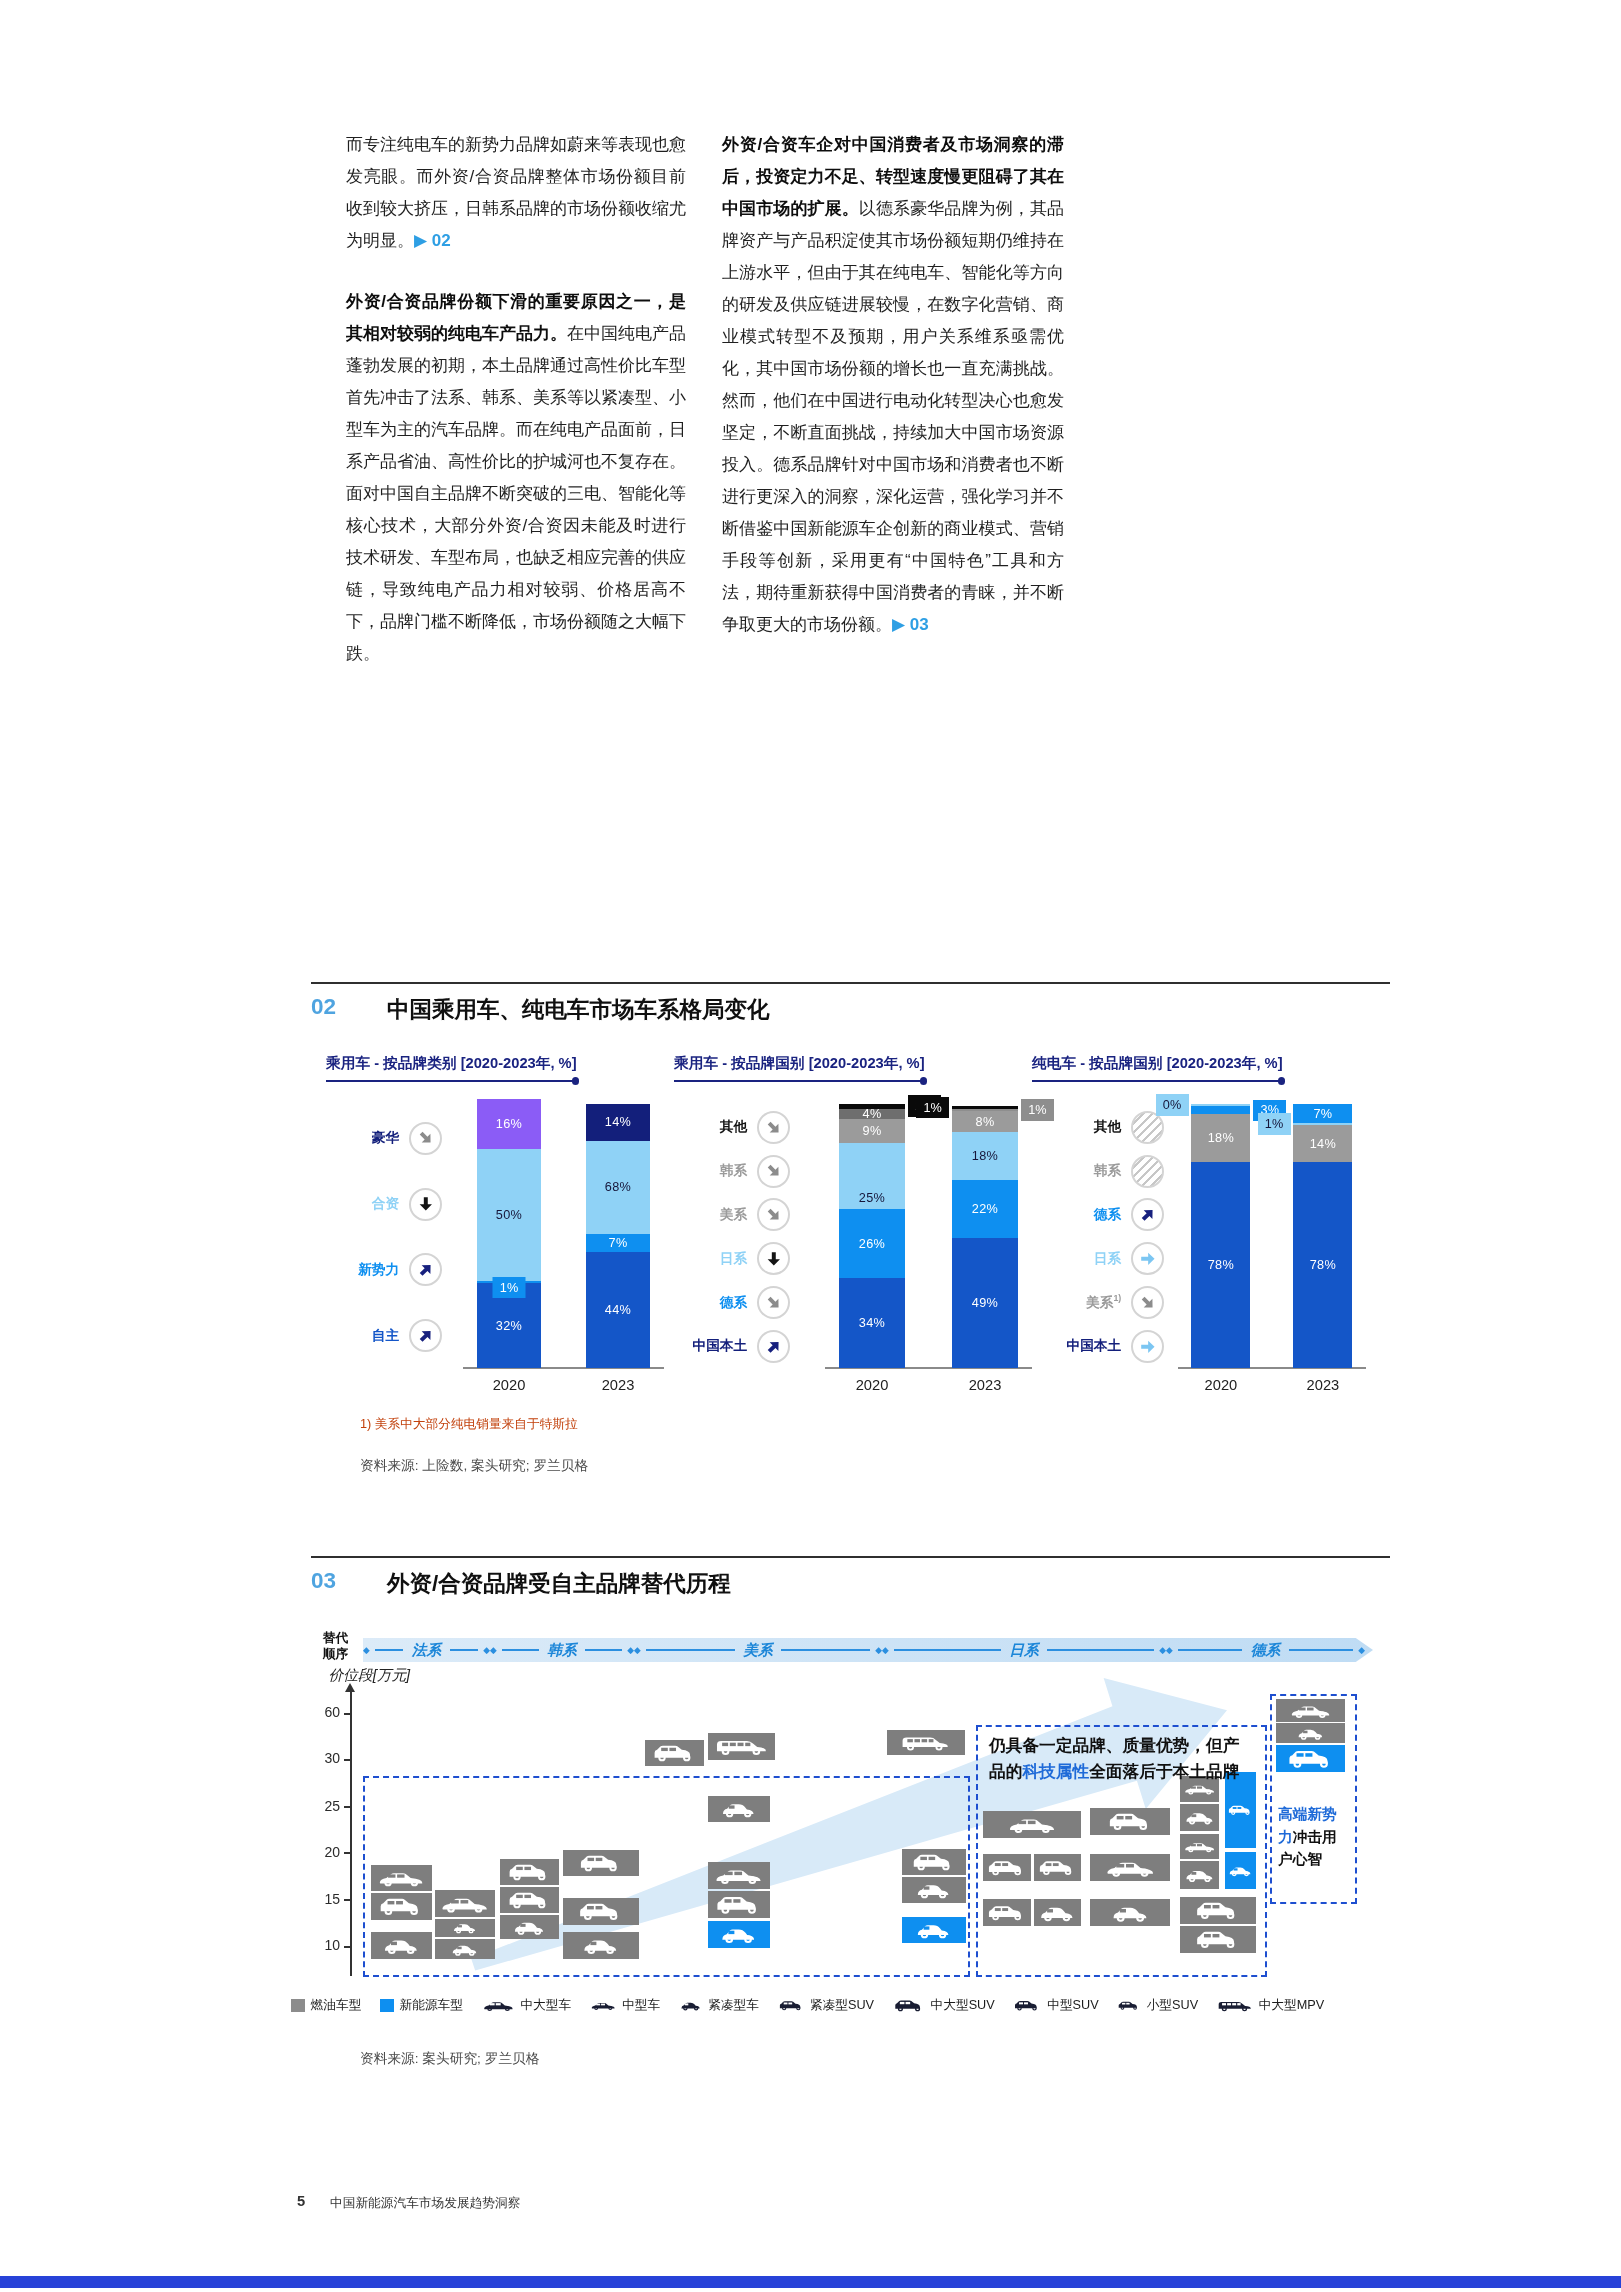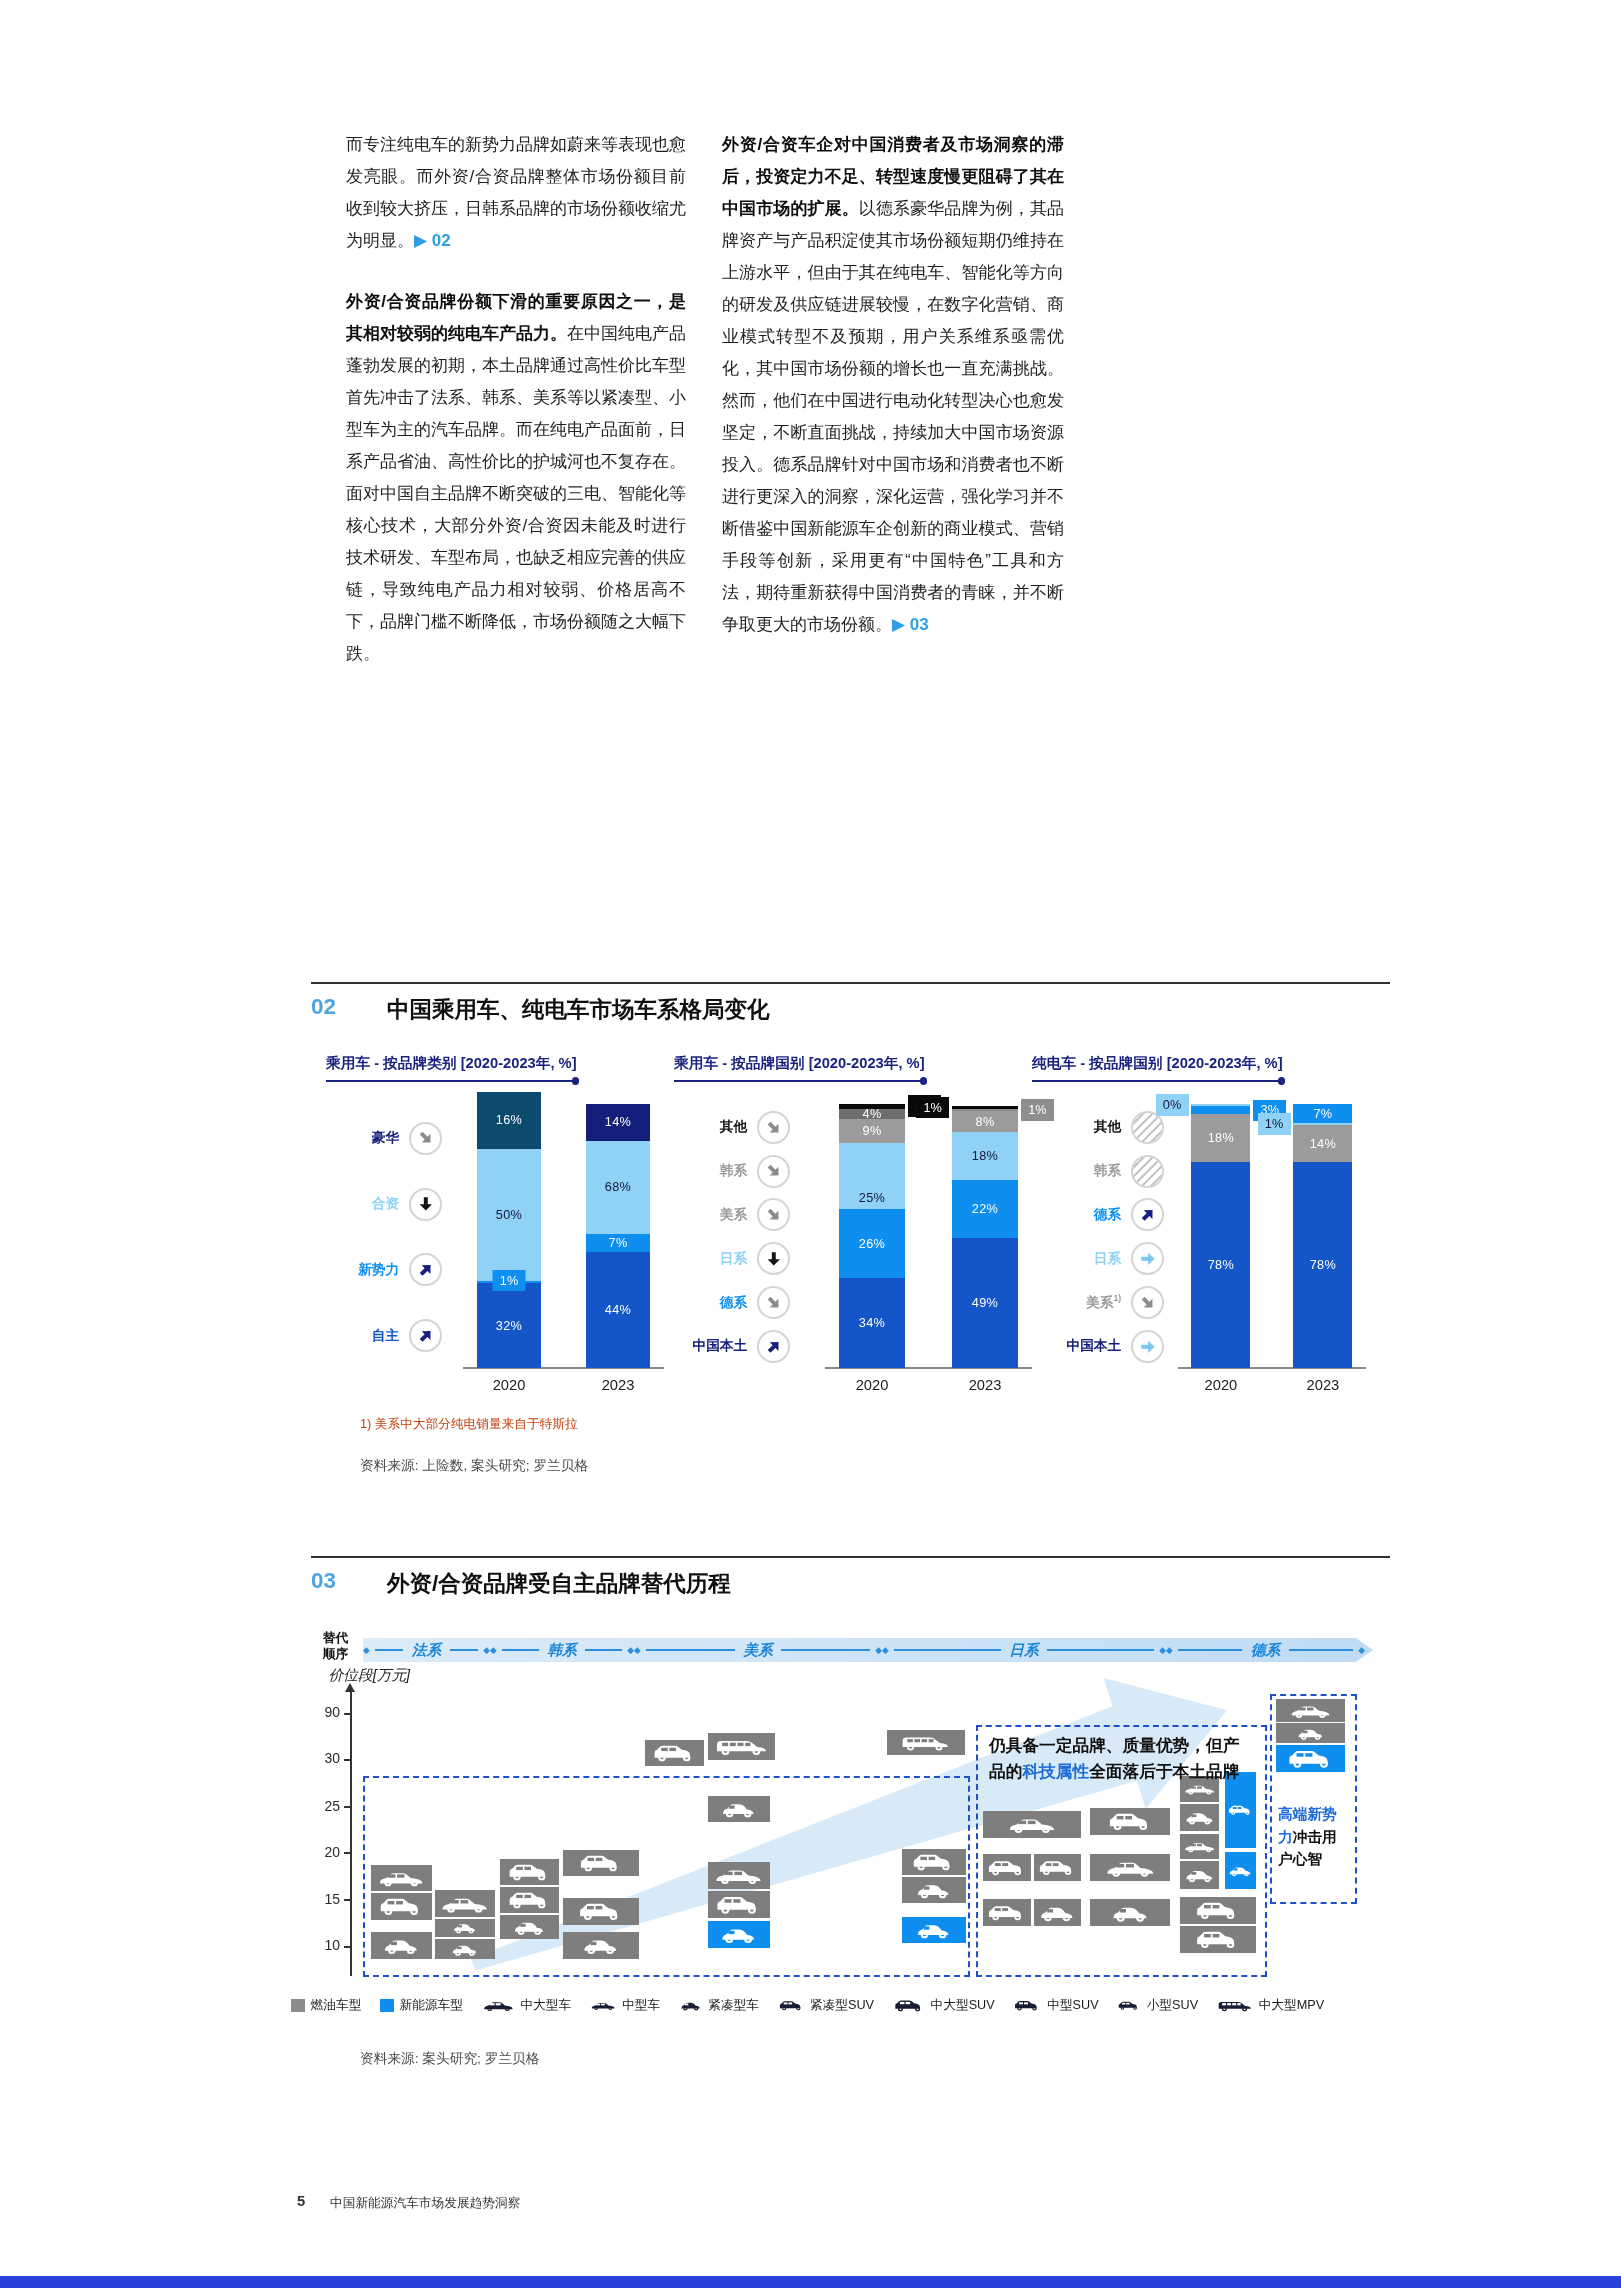--- a/index.html
+++ b/index.html
@@ -127,21 +127,21 @@
               <svg width="17.6" height="17.6" viewBox="0 0 24 24">
                 <path d="M3 9.3 h9.5 V3.6 l8.7 8.4 -8.7 8.4 V14.7 H3 z" fill="#17207E" transform="rotate(-45 12 12)"></path>
               </svg>
             </span>
           </div>
         </div>
         <div class="c2-bars" style="margin-left: 35px; gap: 45px;">
           <div class="c2-baseline"></div>
           <div class="c2-barcol" style="width: 64px;">
             <div class="c2-bar" style="width: 64px;">
-              <div class="c2-seg" style="height: 57px; background: #0c4a6e;">
+              <div class="c2-seg" style="height: 50px; background: #8b5cf6;">
                 <span class="seglab" style="color: rgb(255, 255, 255);">16%</span>
               </div>
               <div class="c2-seg" style="height: 132px; background: rgb(143, 210, 246);">
                 <span class="seglab" style="color: rgb(22, 22, 58);">50%</span>
               </div>
               <div class="c2-tag" style="background: rgb(14, 143, 240); color: rgb(255, 255, 255); left: 50%; transform: translateX(-50%); top: 178px;">1%</div>
               <div class="c2-seg" style="height: 2.6px; background: rgb(14, 143, 240);"></div>
               <div class="c2-seg" style="height: 85px; background: rgb(20, 86, 200);">
                 <span class="seglab" style="color: rgb(255, 255, 255);">32%</span>
               </div>
@@ -399,21 +399,21 @@
           <span class="band-dia">◆</span>
           <span class="band-line"></span>
           <span class="band-lab">德系</span>
           <span class="band-line"></span>
           <span class="band-dia">◆</span>
         </div>
       </div>
     <div class="axis-label">价位段[万元]</div>
     <div class="axis-head"></div>
     <div class="axis-line"></div>
-  <div class="tick-lab" style="left: 0px; top: 77px;">90</div>
+  <div class="tick-lab" style="left: 0px; top: 77px;">60</div>
       <div class="tick-mark" style="top: 86px;"></div>
       <div class="tick-lab" style="left: 0px; top: 123px;">30</div>
       <div class="tick-mark" style="top: 132px;"></div>
       <div class="tick-lab" style="left: 0px; top: 171px;">25</div>
       <div class="tick-mark" style="top: 179px;"></div>
       <div class="tick-lab" style="left: 0px; top: 217px;">20</div>
       <div class="tick-mark" style="top: 225px;"></div>
       <div class="tick-lab" style="left: 0px; top: 264px;">15</div>
       <div class="tick-mark" style="top: 272px;"></div>
       <div class="tick-lab" style="left: 0px; top: 310px;">10</div>

